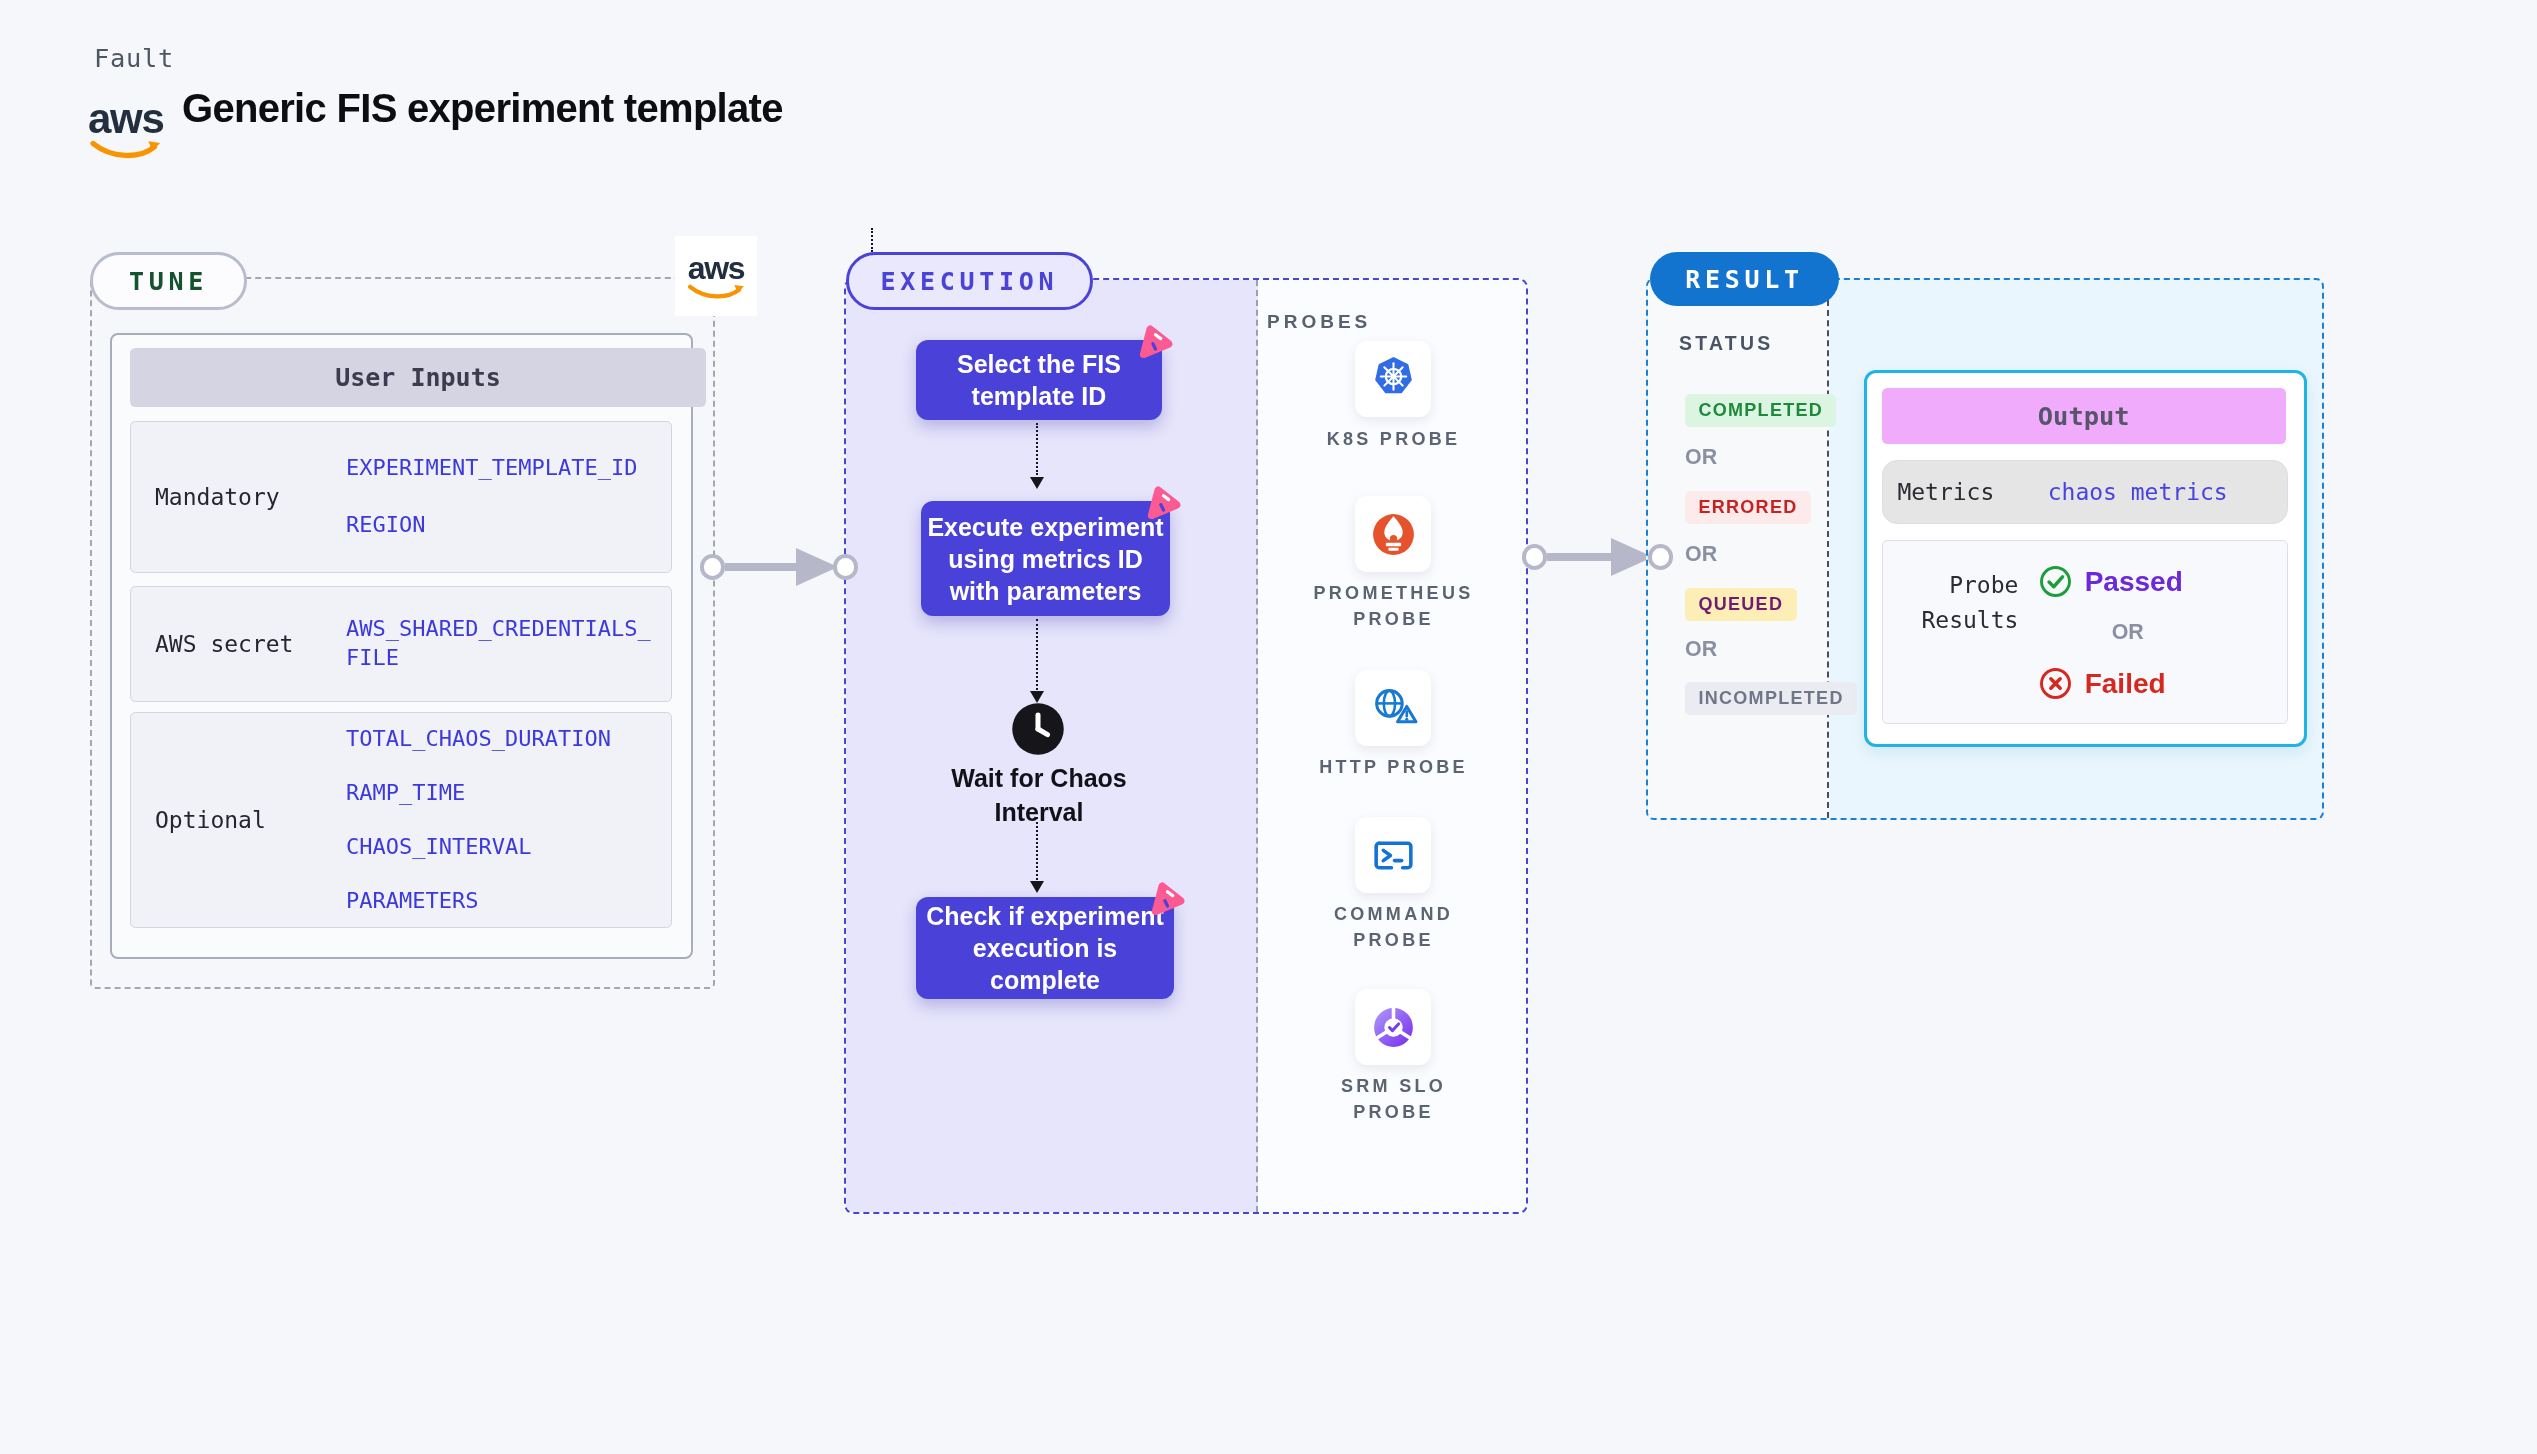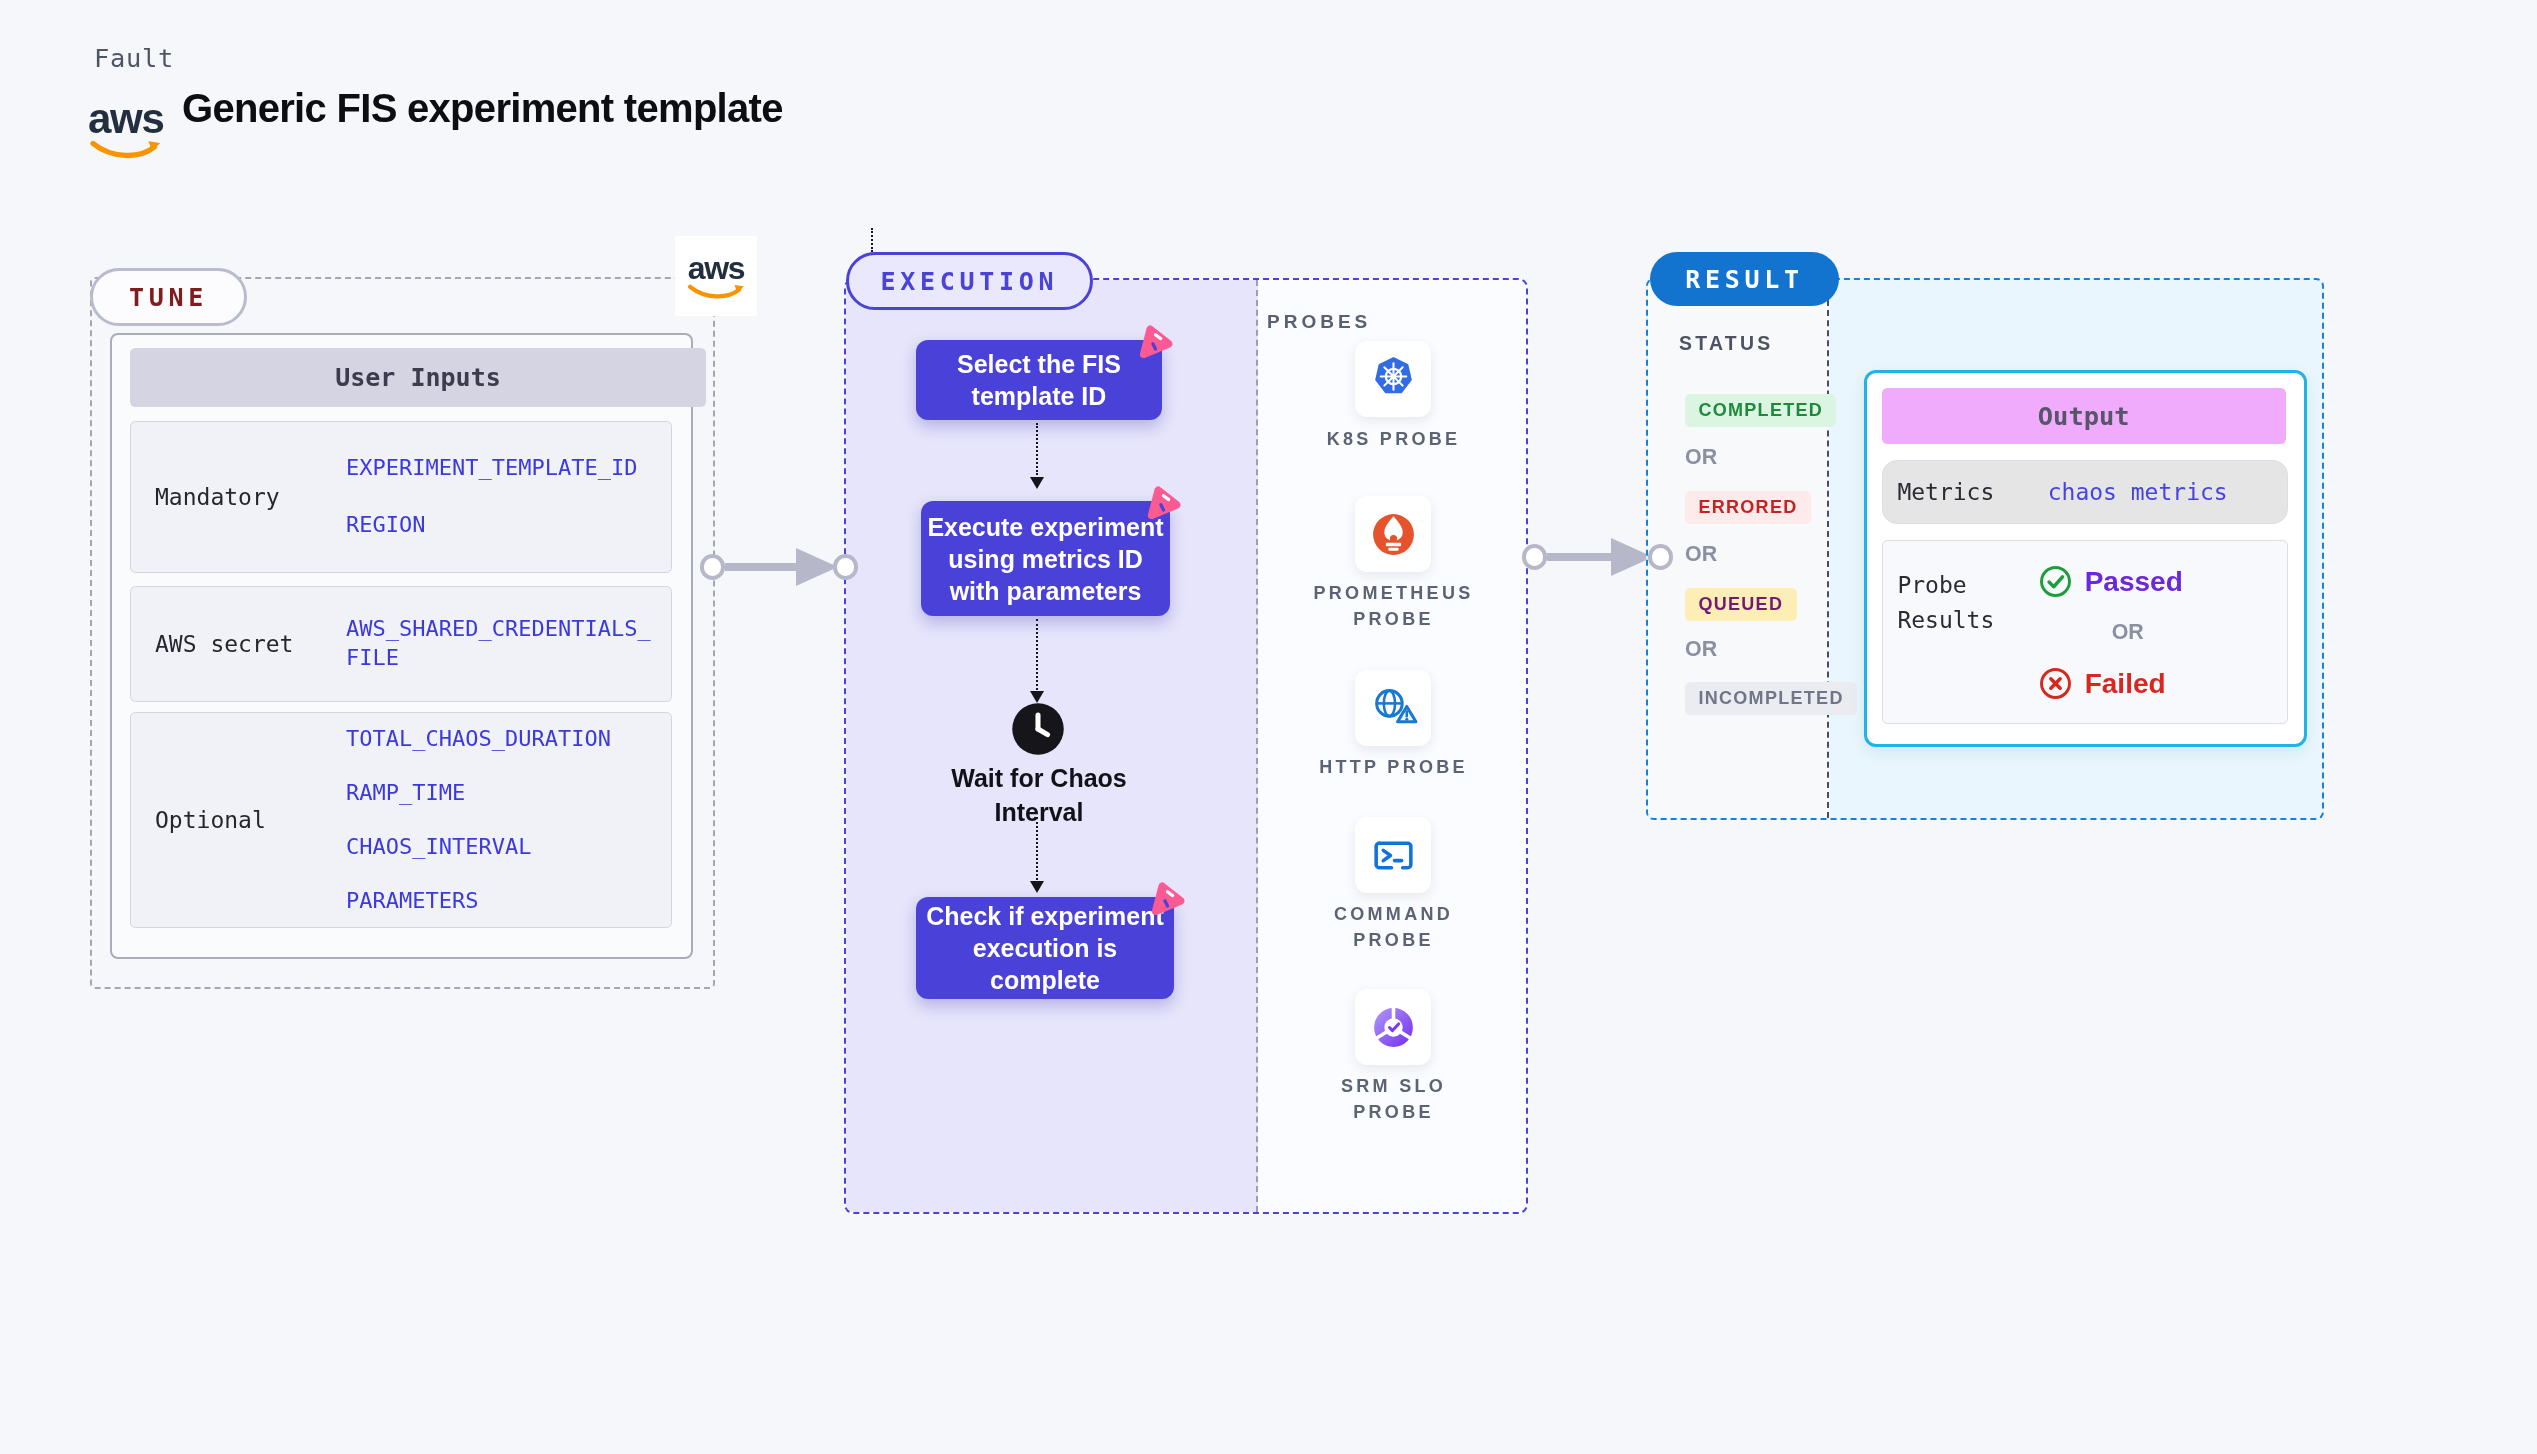--- a/index.html
+++ b/index.html
@@ -15,22 +15,22 @@
   .aws-logo .aws-txt{font-weight:700;color:#232f3e;letter-spacing:-1.3px;}
   .aws-header{left:88px;top:98px;}
   .aws-header .aws-txt{font-size:42px;}
   .aws-corner{left:675px;top:236px;width:82px;height:80px;background:#ffffff;
               display:flex;align-items:center;justify-content:center;}
   .aws-corner .aws-txt{font-size:32px;}
 
   
   .badge{display:flex;align-items:center;justify-content:center;border-radius:32px;
          font-weight:700;font-size:25px;letter-spacing:4.7px;z-index:5;}
-  .tune-badge{left:90px;top:268px;width:151px;height:52px;background:#fcfcfe;
-              border:3.3px solid #b9bccd;color:#7f1d1d;}
+  .tune-badge{left:90px;top:252px;width:151px;height:52px;background:#fcfcfe;
+              border:3.3px solid #b9bccd;color:#14532d;}
   .exec-badge{left:846px;top:252px;width:241px;height:52px;background:#e9e8fd;
               border:3.3px solid #4b42d8;color:#4b42d8;}
   .result-badge{left:1650px;top:252px;width:189px;height:54px;background:#1274cf;color:#ffffff;}
 
   
   .tune-panel{left:90px;top:277px;width:621px;height:708px;border:2px dashed #a2a7b2;border-radius:5.4px;}
   .ui-card{left:110px;top:333px;width:579px;height:622px;background:#fafbfd;
            border:2px solid #a8adbb;border-radius:8px;}
   .ui-header{left:130px;top:348px;width:576px;height:59px;background:#d5d4e2;border-radius:5.4px;
              display:flex;align-items:center;justify-content:center;font-size:25px;font-weight:700;color:#3c3c4e;}
@@ -101,21 +101,21 @@
   .output-header{position:absolute;left:14.7px;top:14.7px;width:404px;height:56px;background:#f0abfc;
                  border-radius:5.4px;display:flex;align-items:center;justify-content:center;
                  font-size:25.4px;font-weight:700;color:#565668;}
   .metrics-row{position:absolute;left:14.7px;top:87px;width:404px;height:62px;background:#e5e5e5;
                border:1.3px solid #dcdde6;border-radius:15px;}
   .metrics-row .mlabel{position:absolute;left:14.7px;top:0;height:100%;display:flex;align-items:center;
                        font-size:23px;color:#2b2b33;}
   .metrics-row .mvalue{position:absolute;left:165px;top:0;height:100%;display:flex;align-items:center;
                        font-size:23px;color:#4643e2;}
   .pr-row{position:absolute;left:14.7px;top:167px;width:404px;height:182px;background:#f8f9fd;
-          border:1.3px solid #dcdde6;border-radius:5.4px;}
+          border:1.3px solid #dcdde6;border-radius:5.4px;text-align:right;}
   .pr-label{position:absolute;left:14.7px;top:27px;font-size:23px;color:#2b2b33;line-height:1.5;width:121px;}
   .pr-line{position:absolute;display:flex;align-items:center;gap:12px;}
   .pr-pass{left:155px;top:23px;} .pr-fail{left:155px;top:125px;}
   .pr-line svg{width:35px;height:35px;}
   .passed-txt{font-size:28px;font-weight:700;color:#6d28d9;}
   .failed-txt{font-size:28px;font-weight:700;color:#d6281e;}
   .pr-or{left:229px;top:79px;}
 </style>
 </head>
 <body>

